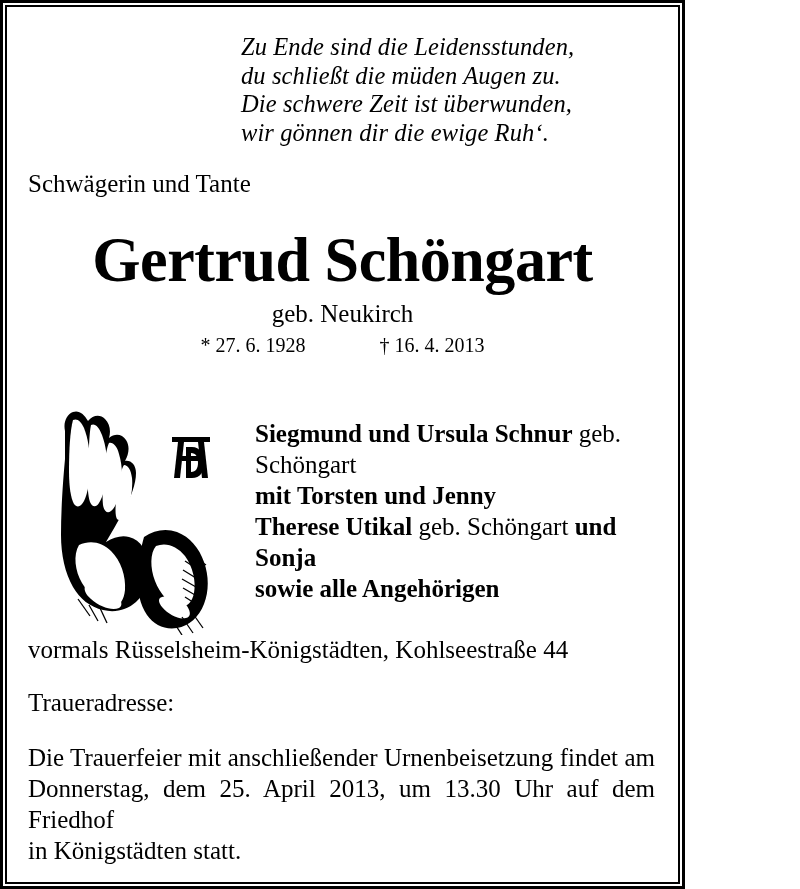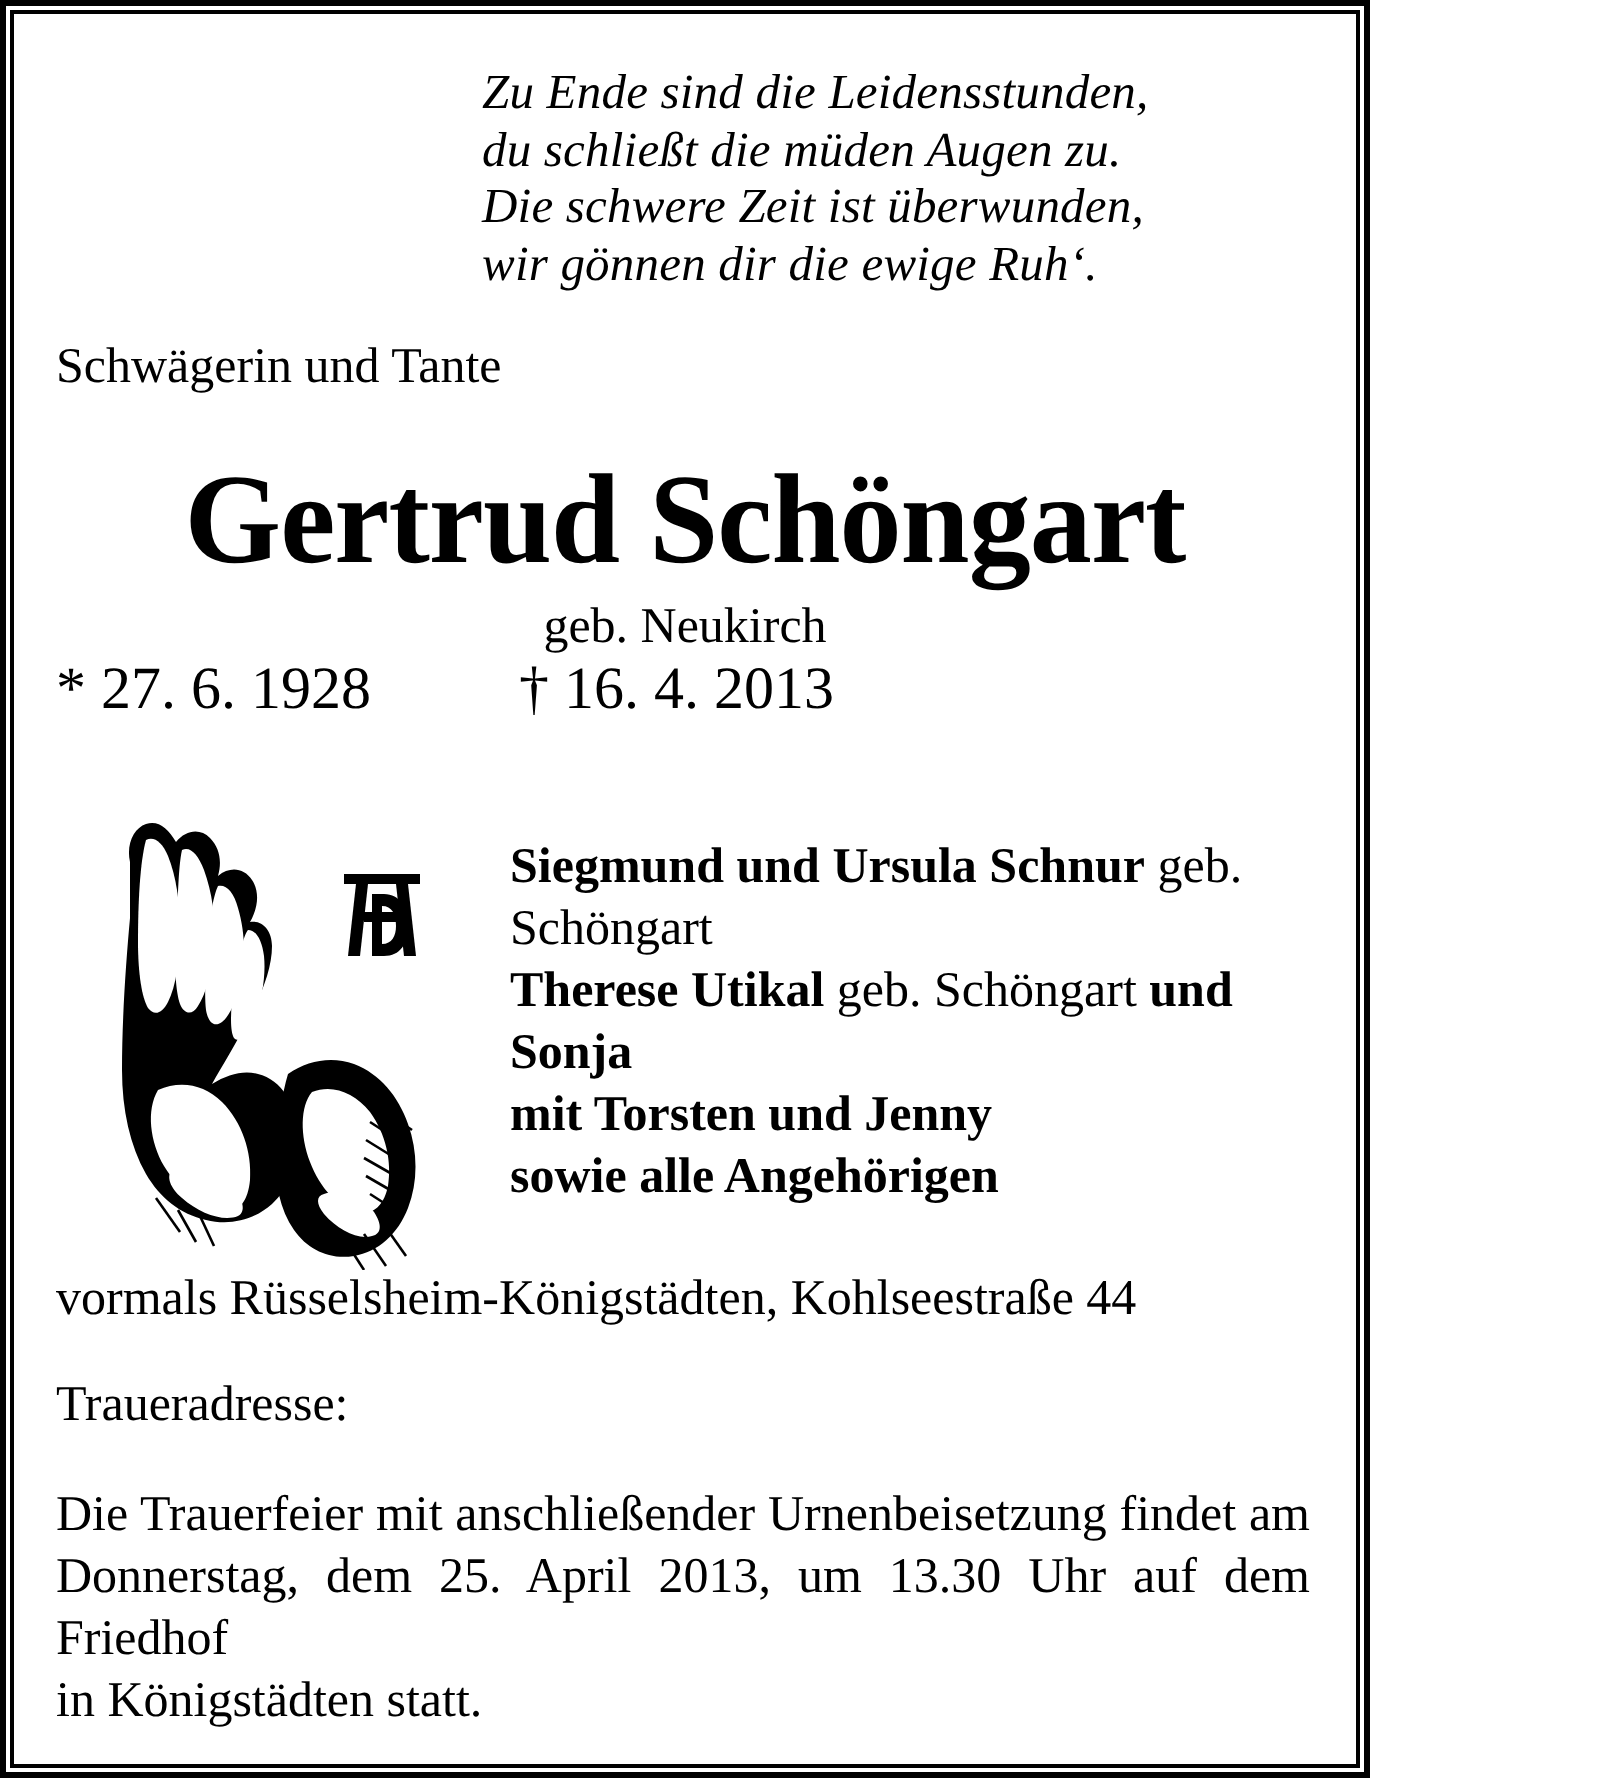--- a/index.html
+++ b/index.html
@@ -75,21 +75,22 @@
     letter-spacing: -0.5px;
     transform: scaleX(0.97);
   }
   .maiden {
     text-align: center;
     font-size: 25px;
     line-height: 29px;
     margin-top: 6px;
   }
   .dates {
-    font-size: 30px;
+    text-align: center;
+    font-size: 20px;
     line-height: 30px;
     margin-top: 2px;
   }
   .dates .born { margin-right: 74px; }
 
   
   .hands {
     position: absolute;
     left: 25px;
     top: 378px;
@@ -224,22 +225,22 @@
             <path d="M166 57 L172 57 L176 93 L170 93 Z"></path>
             <path d="M150 71 L168 71 L168 76 L150 76 Z"></path>
             <path d="M154 62 L160 62 C168 62 172 69 172 78 C172 87 168 93 160 93
                      L154 93 Z M159 68 L159 87 C164 87 166 83 166 78 C166 72 164 68 159 68 Z"></path>
           </g>
         </svg>
       </div>
 
       <div class="family">
         <div><b>Siegmund und Ursula Schnur</b><span> geb. Schöngart</span></div>
+        <div><b>mit Torsten und Jenny</b></div>
         <div><b>Therese Utikal</b><span> geb. Schöngart </span><b>und Sonja</b></div>
-        <div><b>mit Torsten und Jenny</b></div>
         <div><b>sowie alle Angehörigen</b></div>
       </div>
 
       <div class="addr">vormals Rüsselsheim-Königstädten, Kohlseestraße 44</div>
 
       <div class="addr addr2">
         <div>Traueradresse:</div>
       </div>
 
       <div class="closing">

